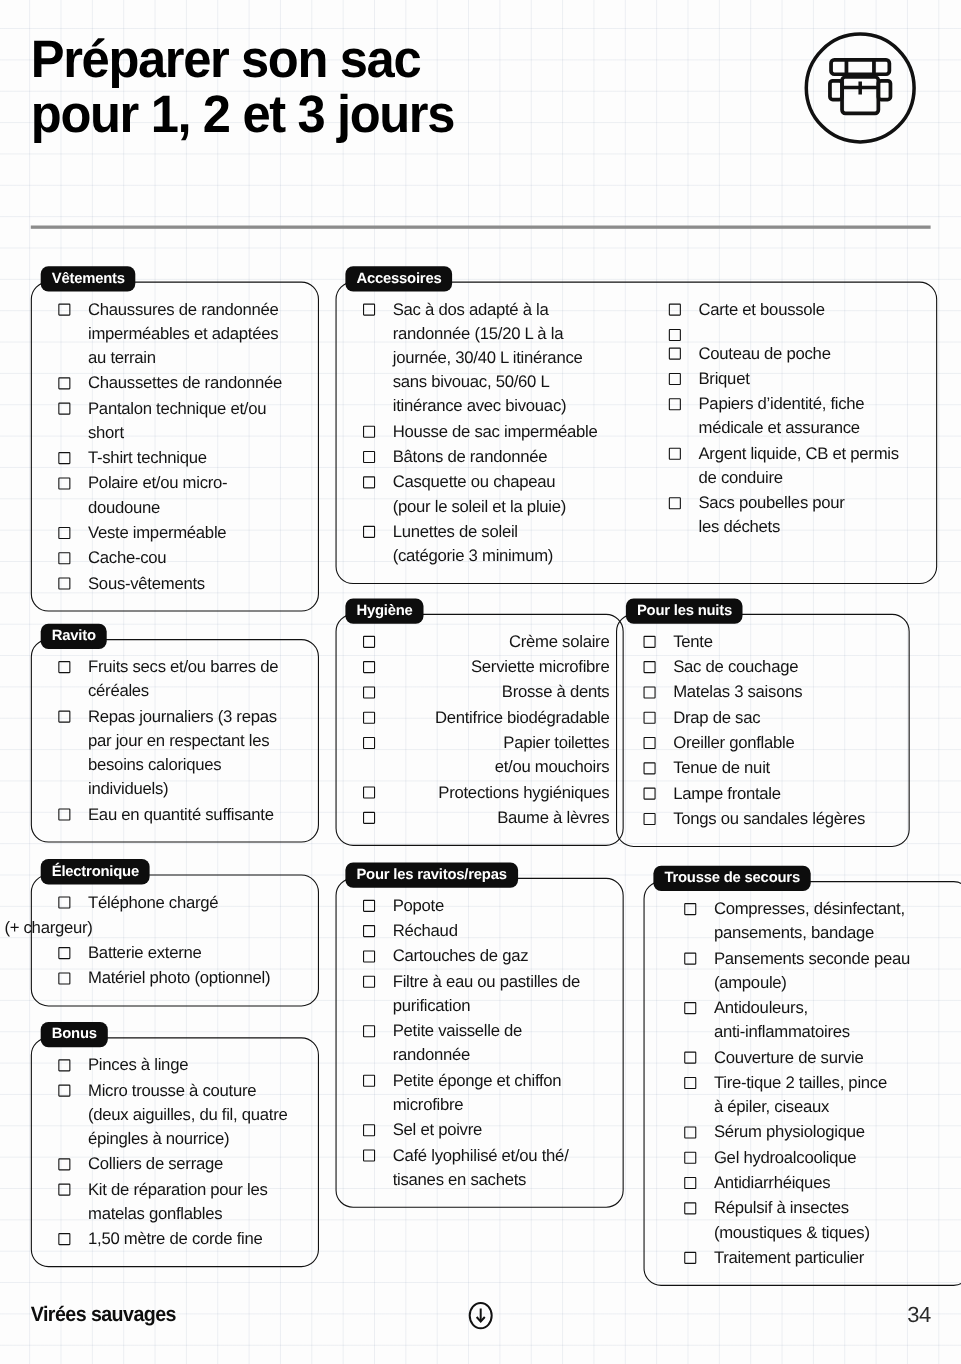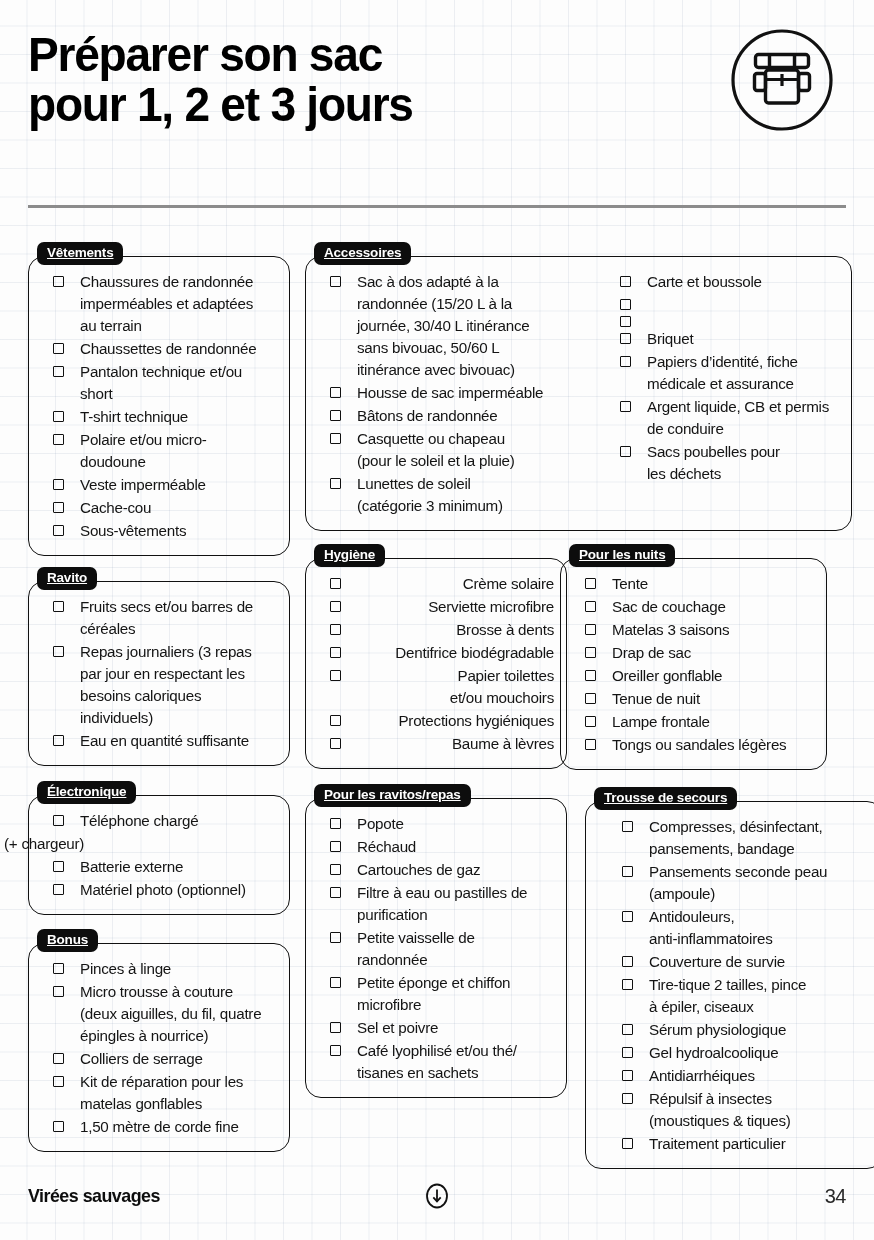--- a/index.html
+++ b/index.html
@@ -95,26 +95,25 @@
     background: #0d0d0d;
     color: #ffffff;
     font-size: 13.5px;
     font-weight: 700;
     letter-spacing: -0.2px;
     padding: 3px 10px 4px 10px;
     border-radius: 7px;
     line-height: 1.2;
     white-space: nowrap;
     z-index: 3;
-    text-decoration: underline;
   }
 
   .cols {
     display: flex;
-    gap: 18px;
+    gap: 6px;
     justify-content: center;
   }
   .col {
     flex: 1 1 0;
     min-width: 0;
   }
 
   ul.items {
     list-style: none;
     margin: 0;
@@ -291,20 +290,21 @@
           <ul class="items">
             <li>
                 <span class="cb"></span>
                 <span class="itxt">Carte et boussole</span>
               </li>
             <li>
                 <span class="cb"></span>
               </li>
             <li>
                 <span class="cb"></span>
+                <span class="itxt">Couteau de poche</span>
               </li>
             <li>
                 <span class="cb"></span>
                 <span class="itxt">Briquet</span>
               </li>
             <li>
                 <span class="cb"></span>
                 <span class="itxt">Papiers d’identité, fiche
 médicale et assurance</span>
               </li>

